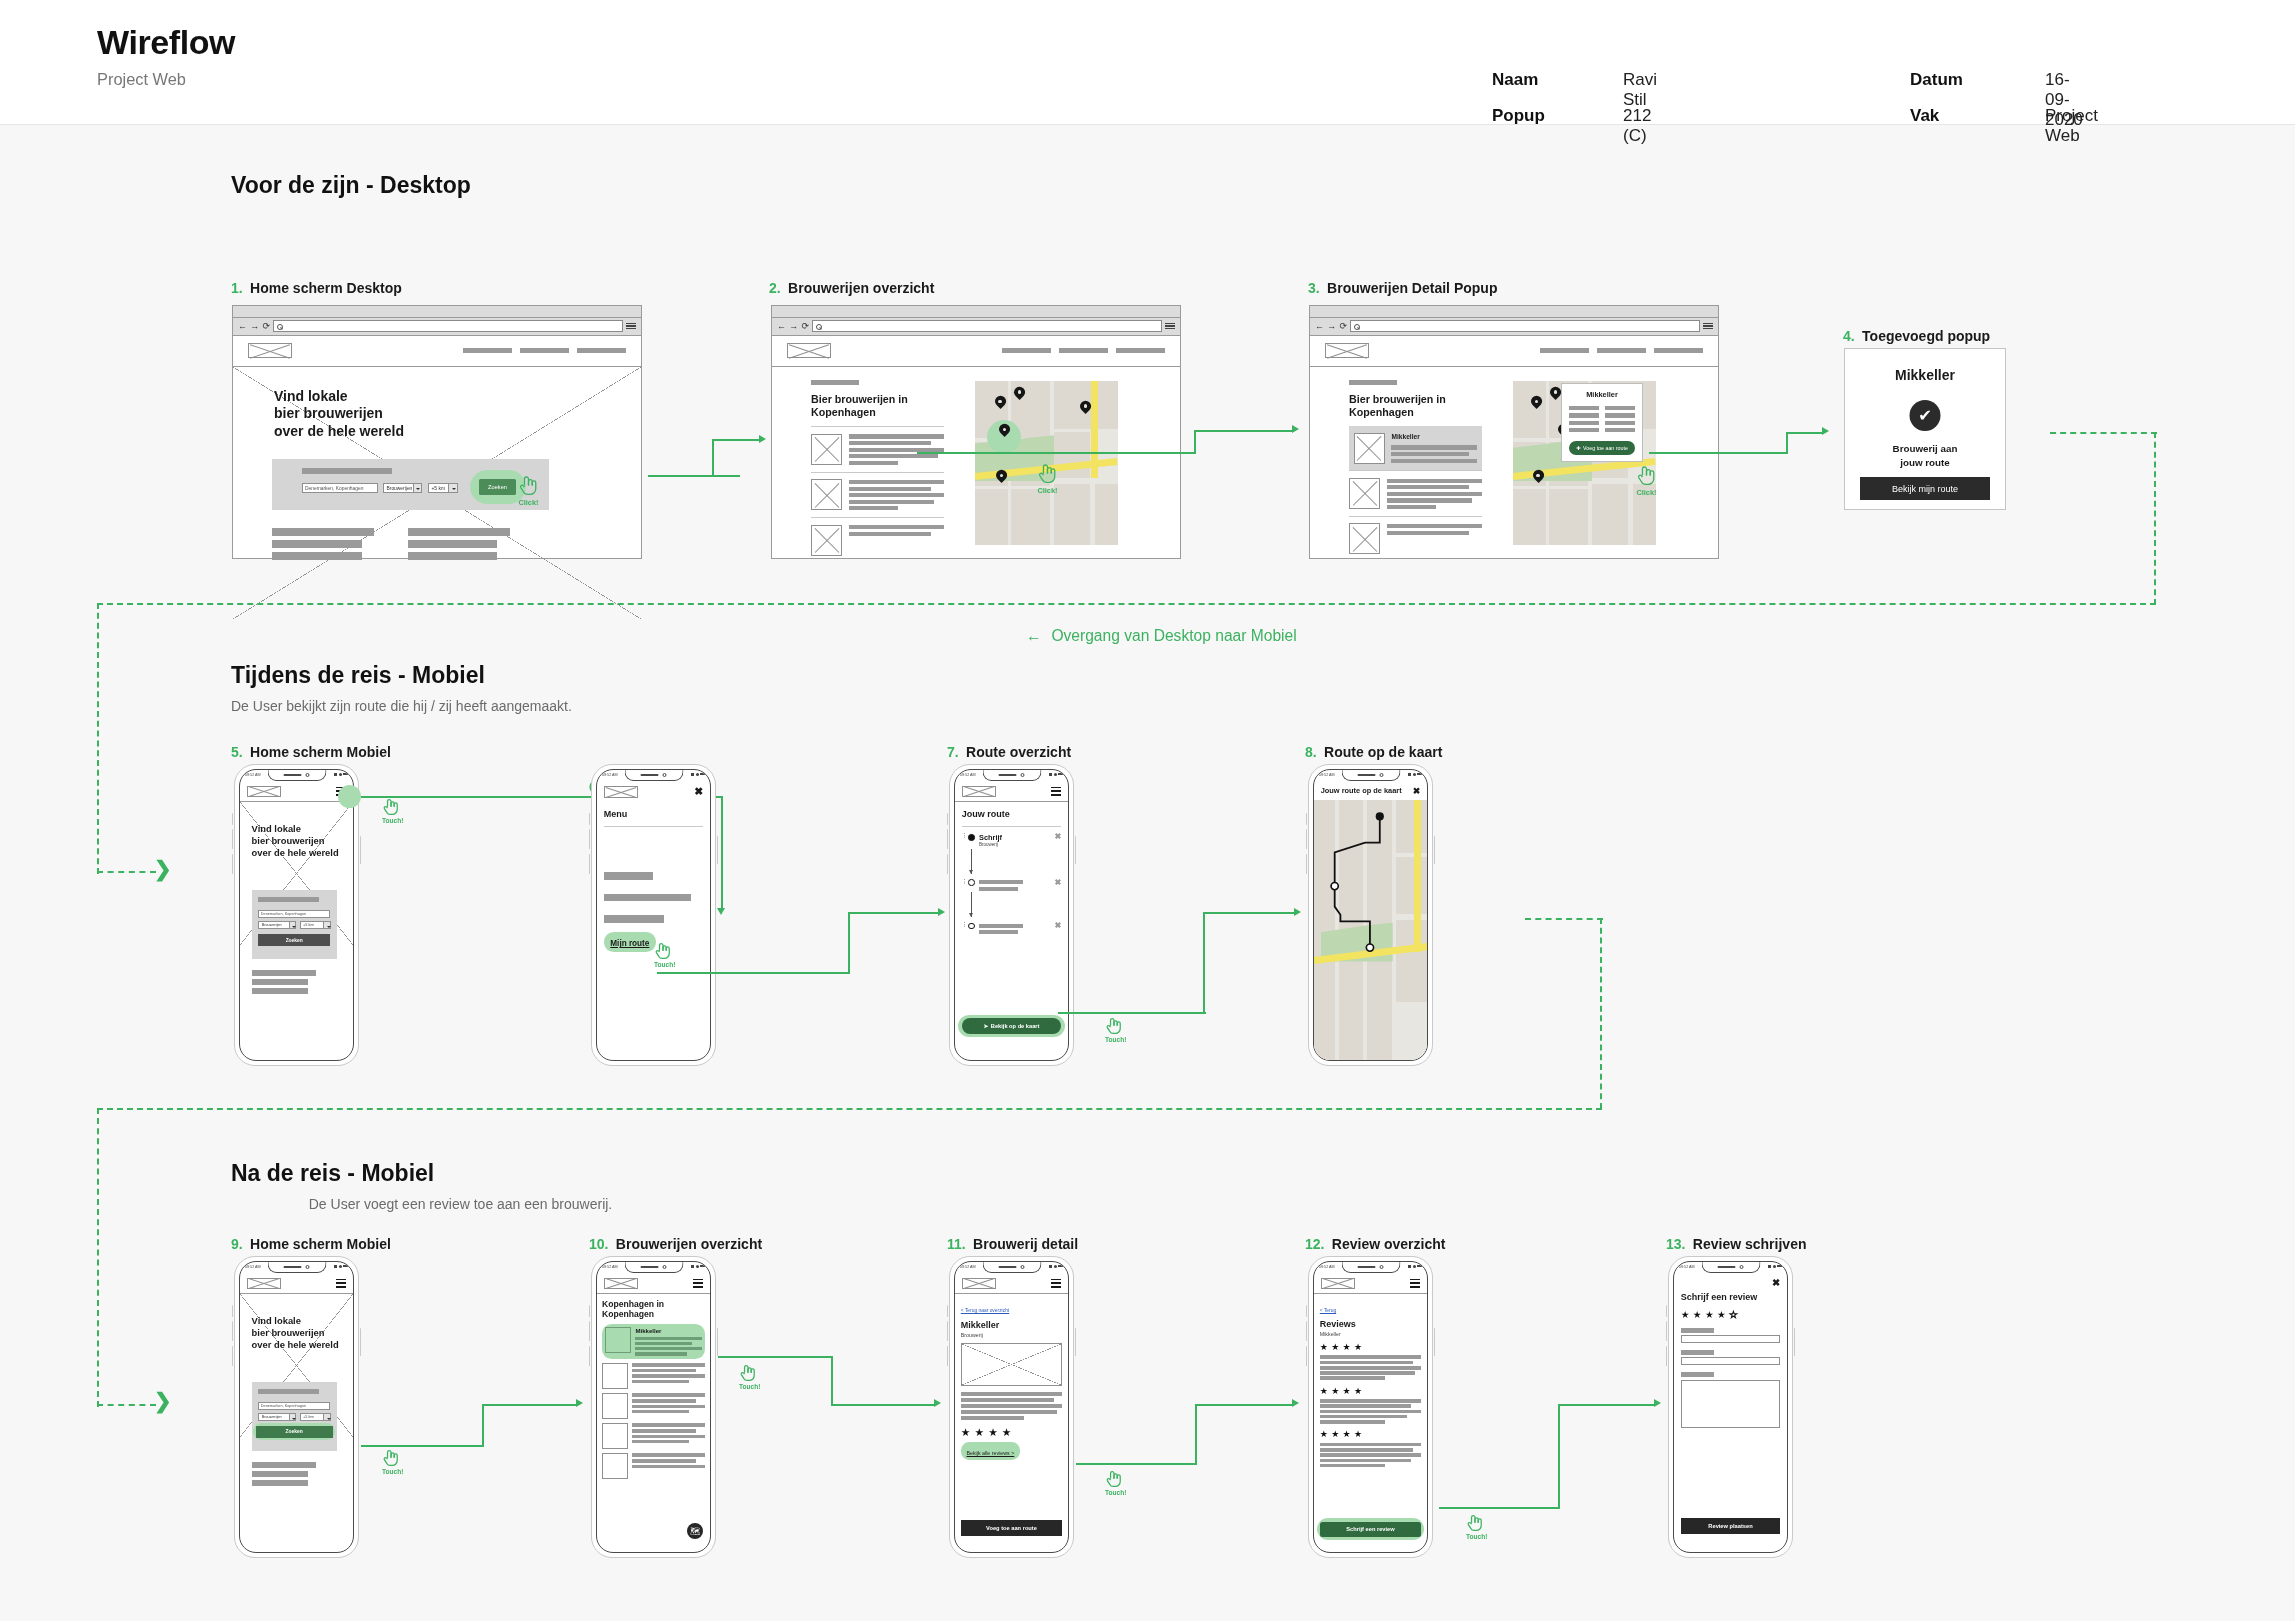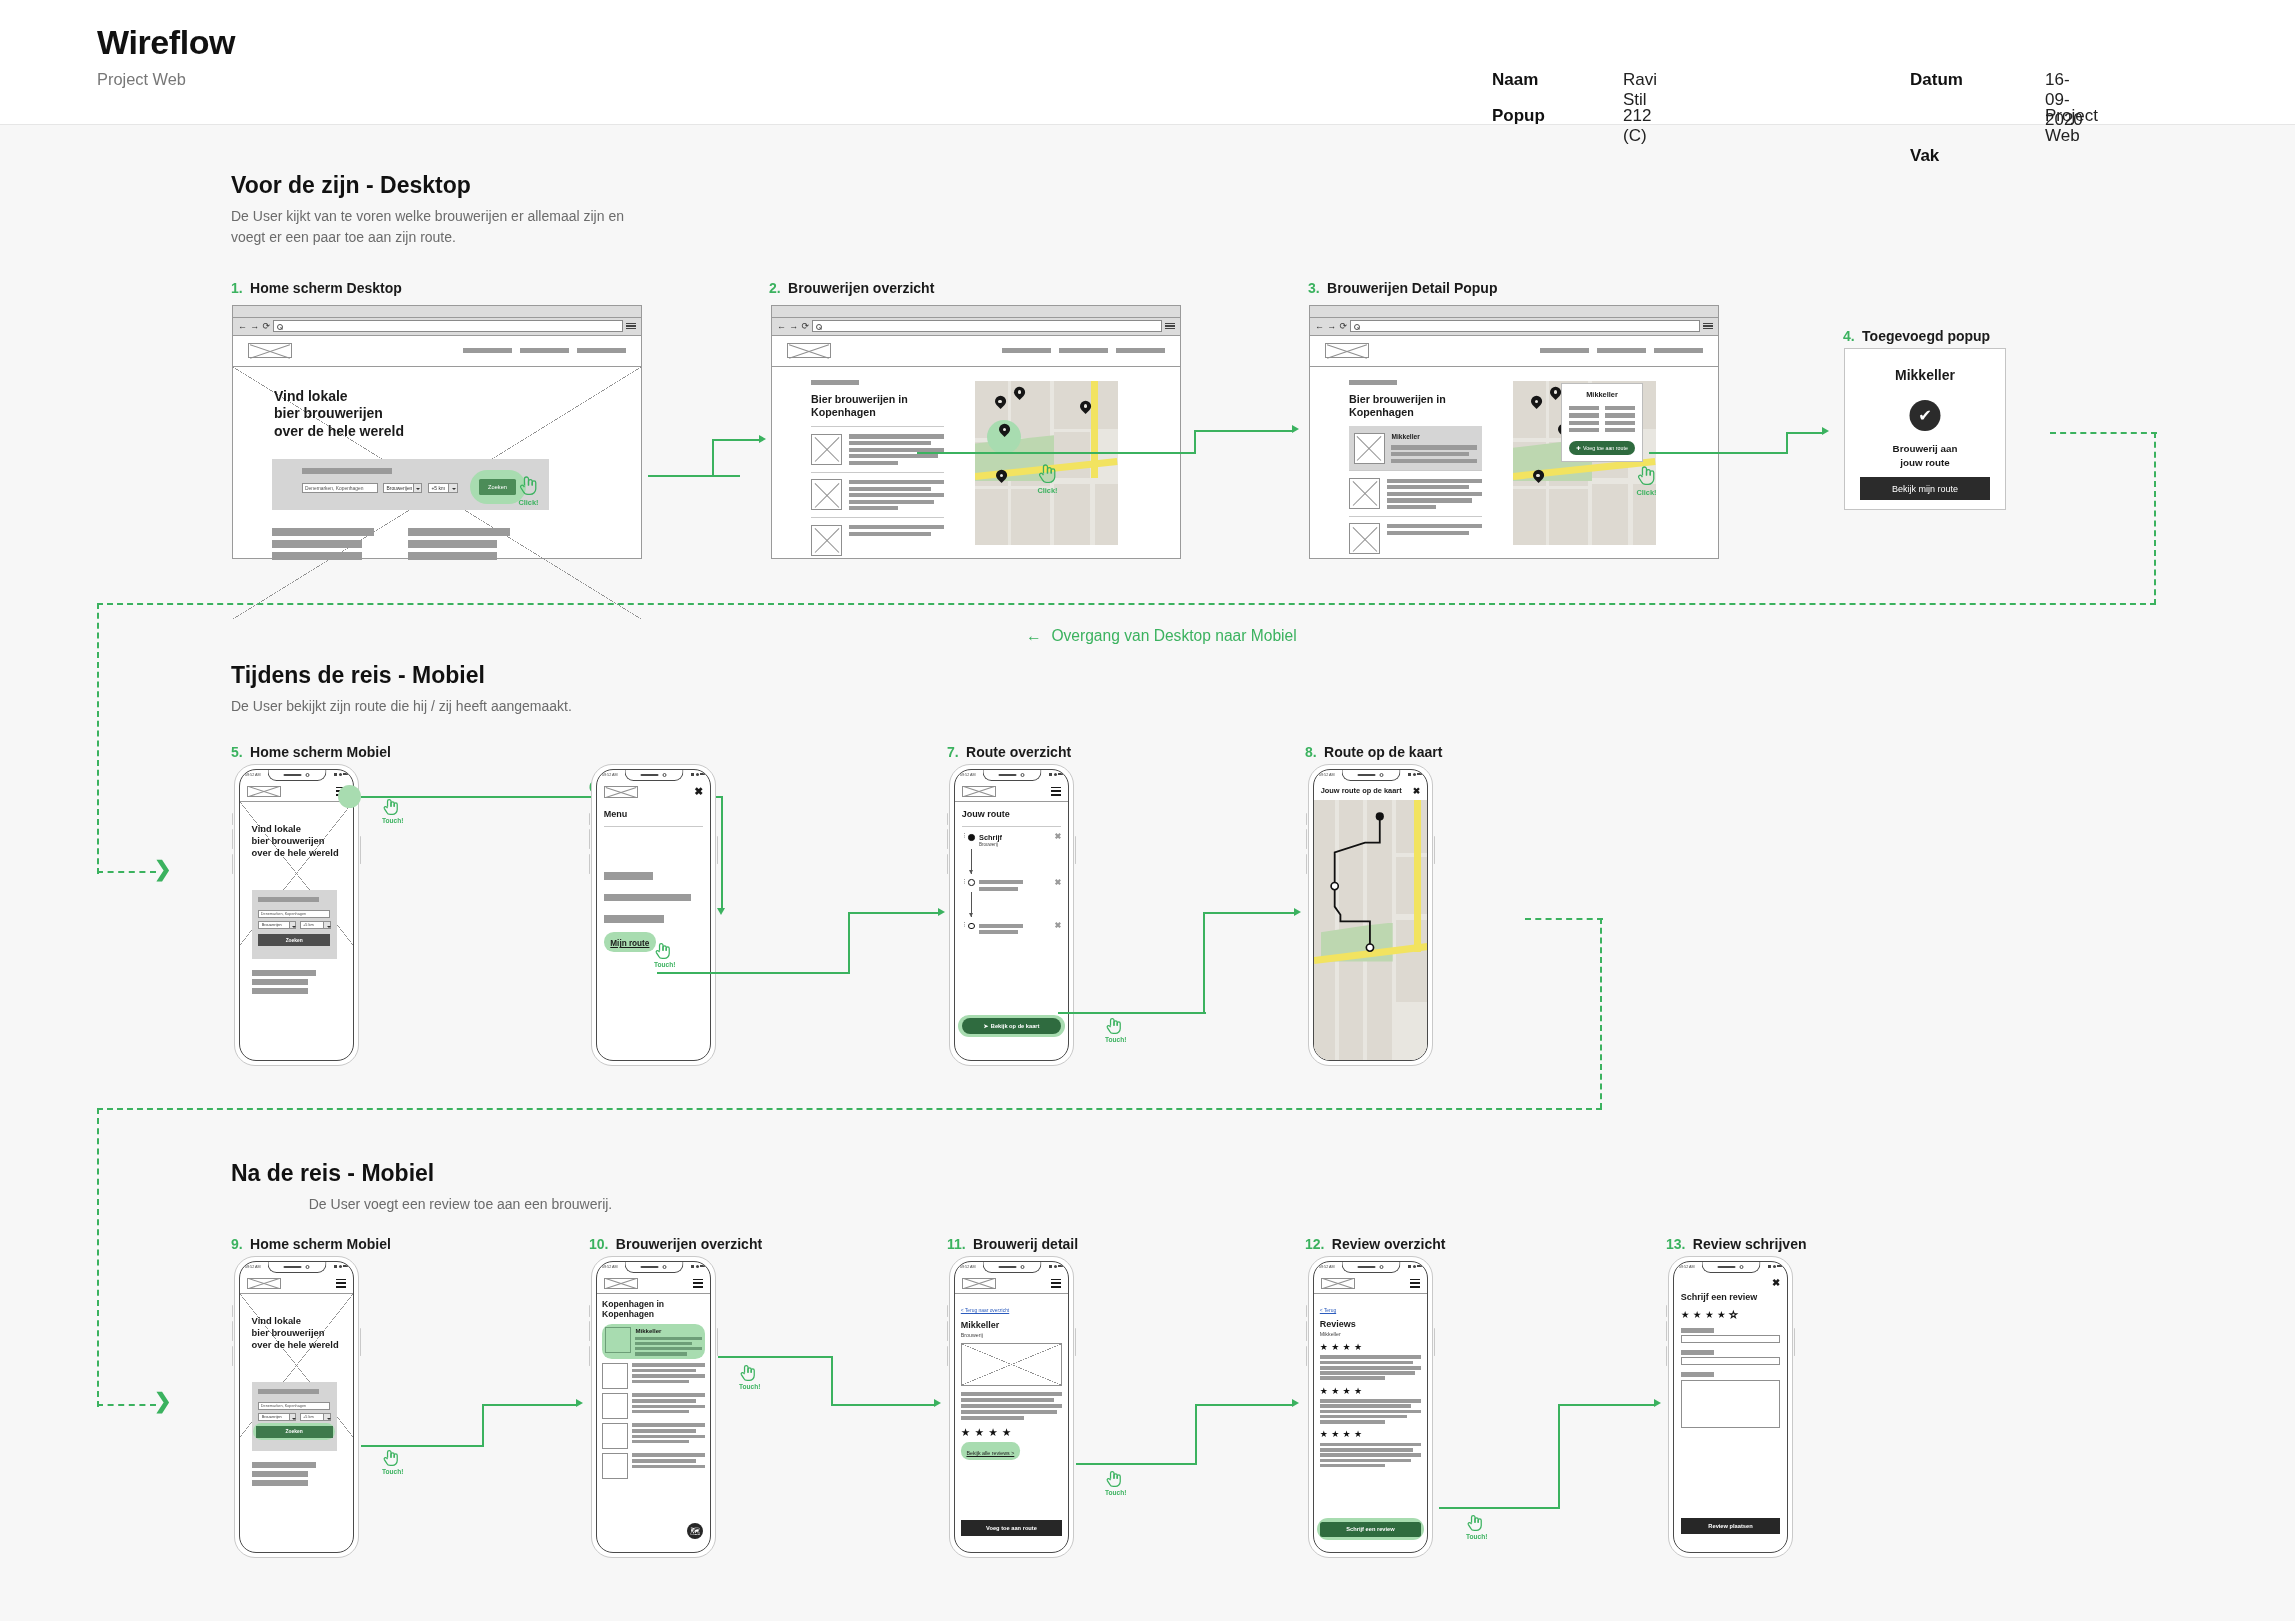--- a/index.html
+++ b/index.html
@@ -22,21 +22,21 @@
   .brand-sub { font-size: 16.4px; color: #777; margin-top: 8.2px; }
 
   .meta { position: absolute; top: 34px; font-size: 17px; color: #111; }
   .meta .lbl { font-weight: bold; position: absolute; }
   .meta .val { position: absolute; color: #222; }
   .meta-naam  { left: 1492px; top: 36px; }
   .meta-klas  { left: 1492px; top: 72px; }
   .meta-naamv { left: 1623px; top: 36px; }
   .meta-klasv { left: 1623px; top: 72px; }
   .meta-datum { left: 1910px; top: 36px; }
-  .meta-vak   { left: 1910px; top: 72px; margin-top: 40px; }
+  .meta-vak   { left: 1910px; top: 72px; }
   .meta-datumv{ left: 2045px; top: 36px; }
   .meta-vakv  { left: 2045px; top: 72px; }
 
   
   .sec-title { font-size: 23px; font-weight: bold; color: #111; }
   .sec-desc { font-size: 14px; color: #6b6b6b; line-height: 1.5; margin-top: 6.6px; }
 
   .step-label { font-size: 14px; font-weight: bold; color: #1a1a1a; white-space: nowrap; }
   .step-num { color: #3bb25f; font-weight: bold; margin-right: 7.4px; }
 
@@ -296,21 +296,20 @@
     <span class="val meta-klasv">212 (C)</span>
     <span class="lbl meta-datum">Datum</span>
     <span class="val meta-datumv">16-09-2020</span>
     <span class="lbl meta-vak">Vak</span>
     <span class="val meta-vakv">Project Web</span>
   </div>
 </div>
 
 <div class="abs" style="left:231px; top:172px;">
   <div class="sec-title">Voor de zijn - Desktop</div>
-  <div class="sec-desc" style="width:410px;">De User kijkt van te voren welke brouwerijen er allemaal zijn en voegt er een paar toe aan zijn route.</div>
 </div>
 
 <div class="abs step-label" style="left:231px; top:280px;">
   <span class="step-num">1.</span><span>Home scherm Desktop</span>
 </div>
 <div class="abs step-label" style="left:769px; top:280px;">
   <span class="step-num">2.</span><span>Brouwerijen overzicht</span>
 </div>
 <div class="abs step-label" style="left:1308px; top:280px;">
   <span class="step-num">3.</span><span>Brouwerijen Detail Popup</span>

